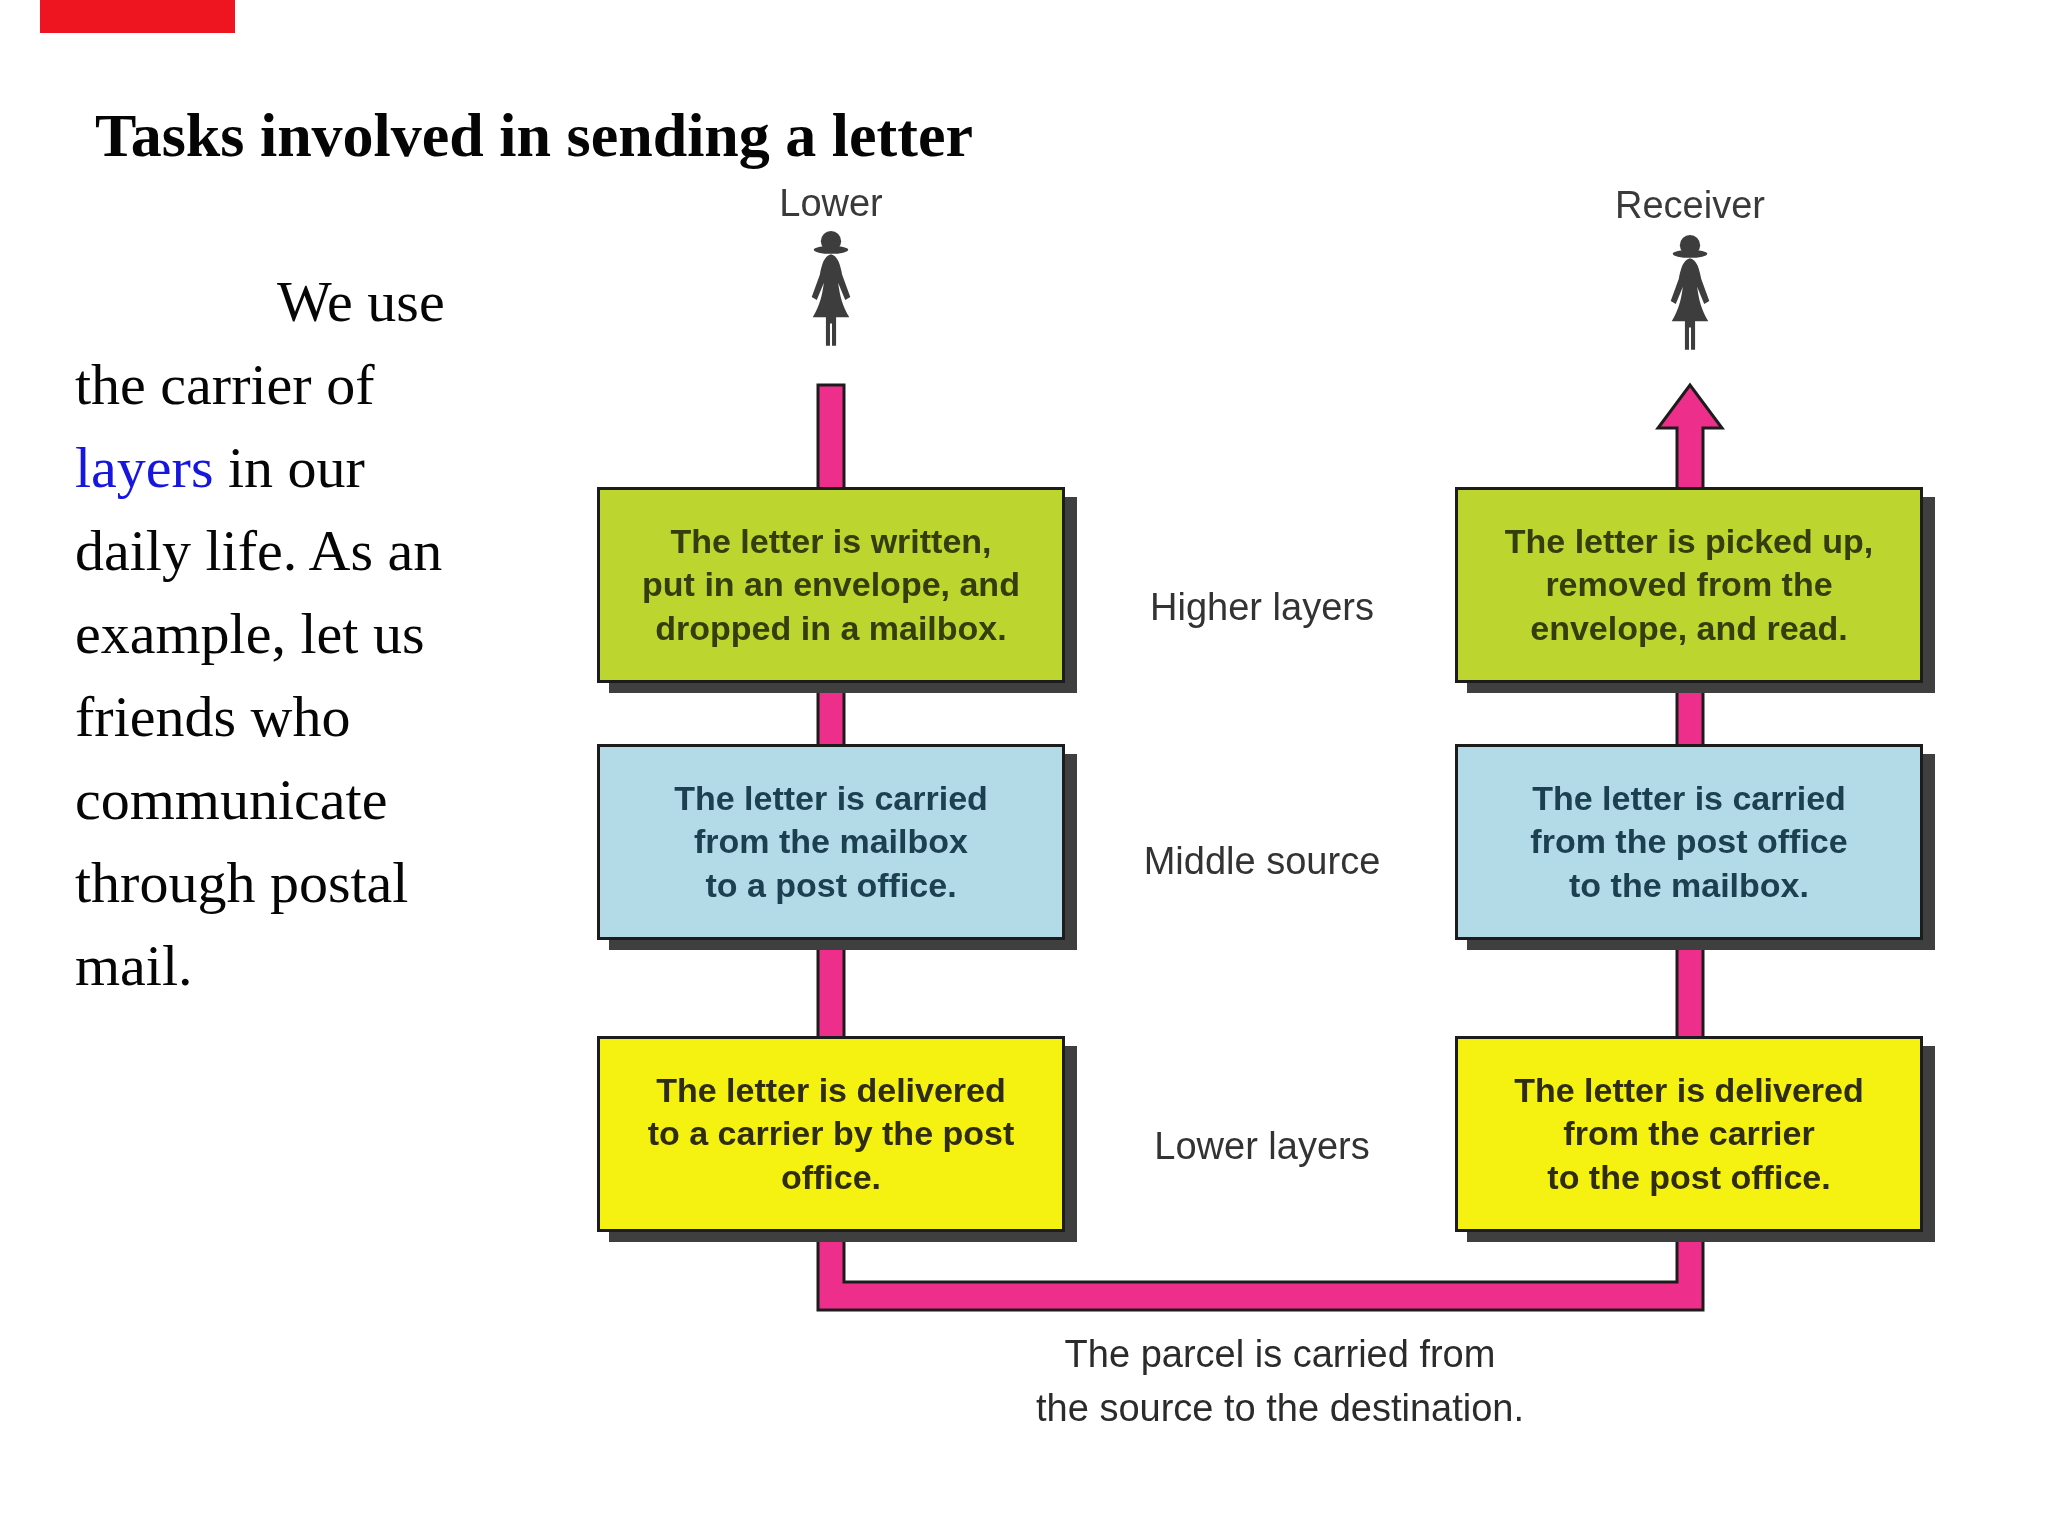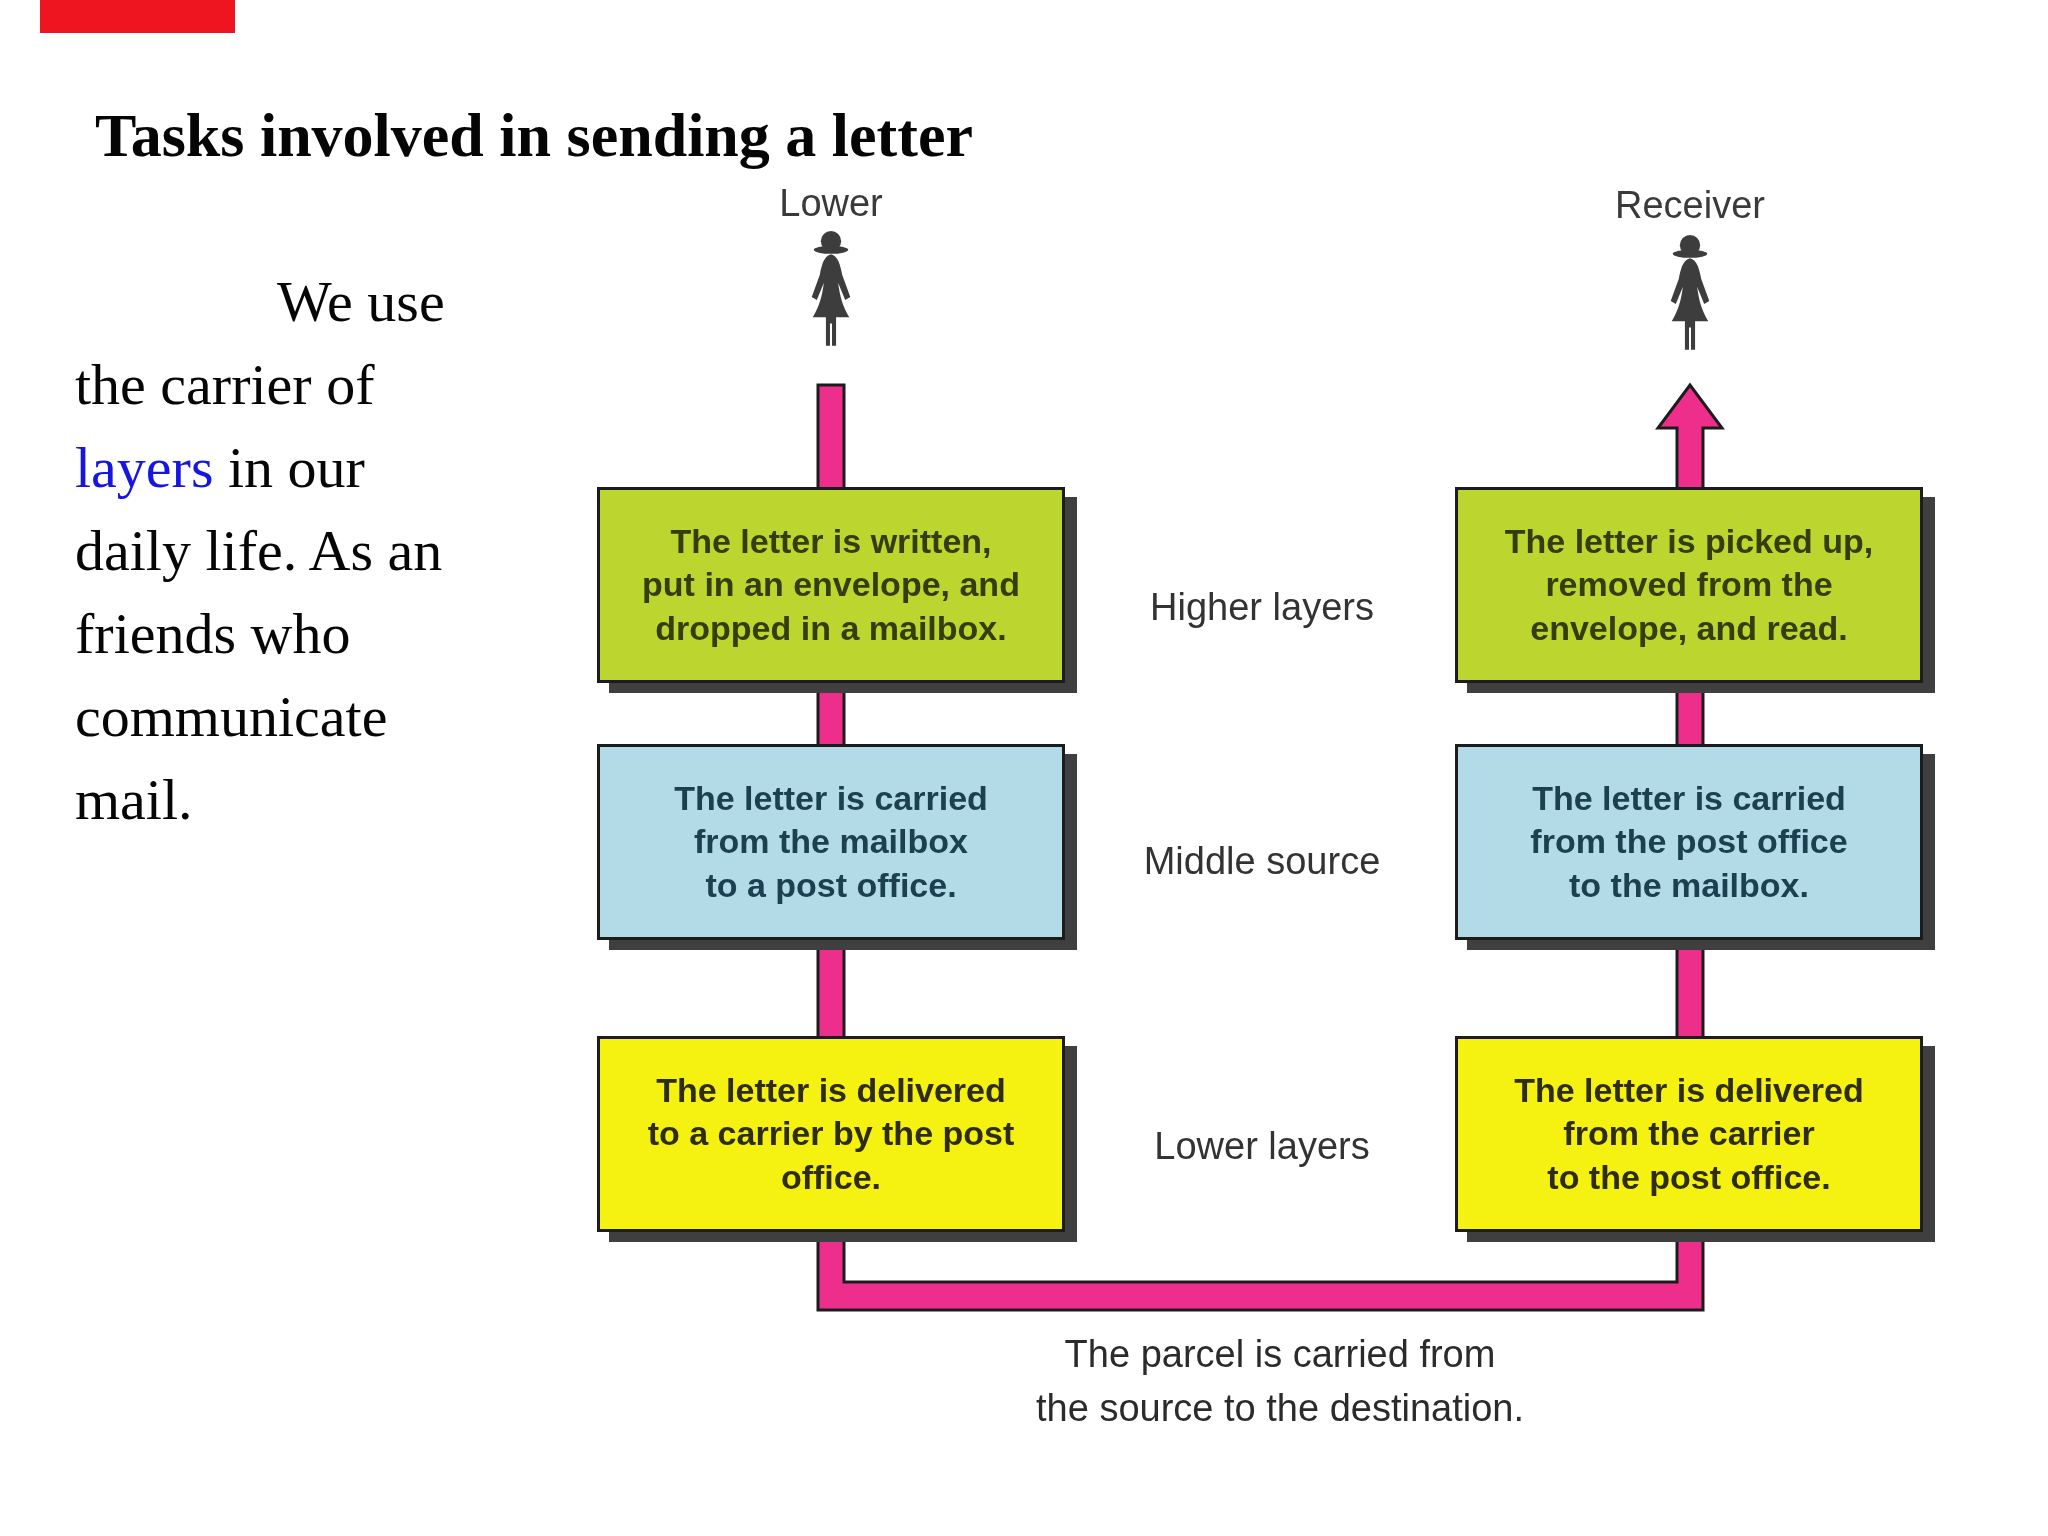--- a/index.html
+++ b/index.html
@@ -48,22 +48,24 @@
 
   <div class="red-bar"></div>
 
   <div class="title">Tasks involved in sending a letter</div>
 
   <div class="para">
     <div class="line indent">We use</div>
     <div class="line">the carrier of</div>
     <div class="line"><span class="blue">layers</span><span> in our</span></div>
     <div class="line">daily life. As an</div>
+    <div class="line">example, let us</div>
     <div class="line">friends who</div>
     <div class="line">communicate</div>
+    <div class="line">through postal</div>
     <div class="line">mail.</div>
   </div>
 
   <svg class="pink-path" width="2048" height="1536" viewBox="0 0 2048 1536">
     <path d="M818 385 L844 385 L844 1282 L1677 1282 L1677 428 L1658 428 L1690 385 L1722 428 L1703 428 L1703 1310 L818 1310 Z" fill="#ee2e8b" stroke="#1c1c1c" stroke-width="3" stroke-linejoin="miter"></path>
   </svg>
 
   <div class="actor-label" style="left:681px;top:182px;">Lower</div>
   <div class="actor-label" style="left:1540px;top:184px;">Receiver</div>
 

